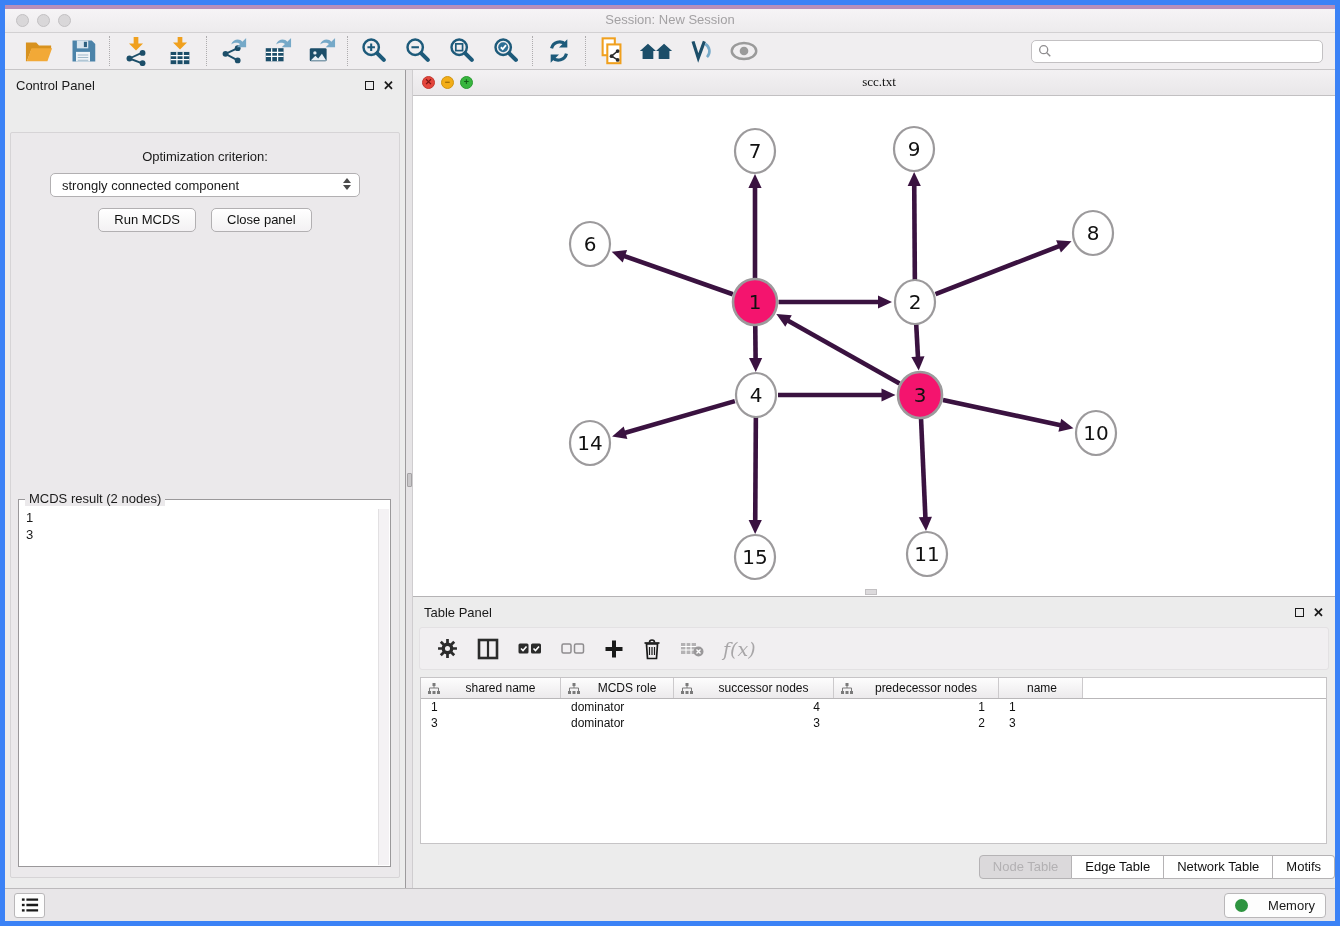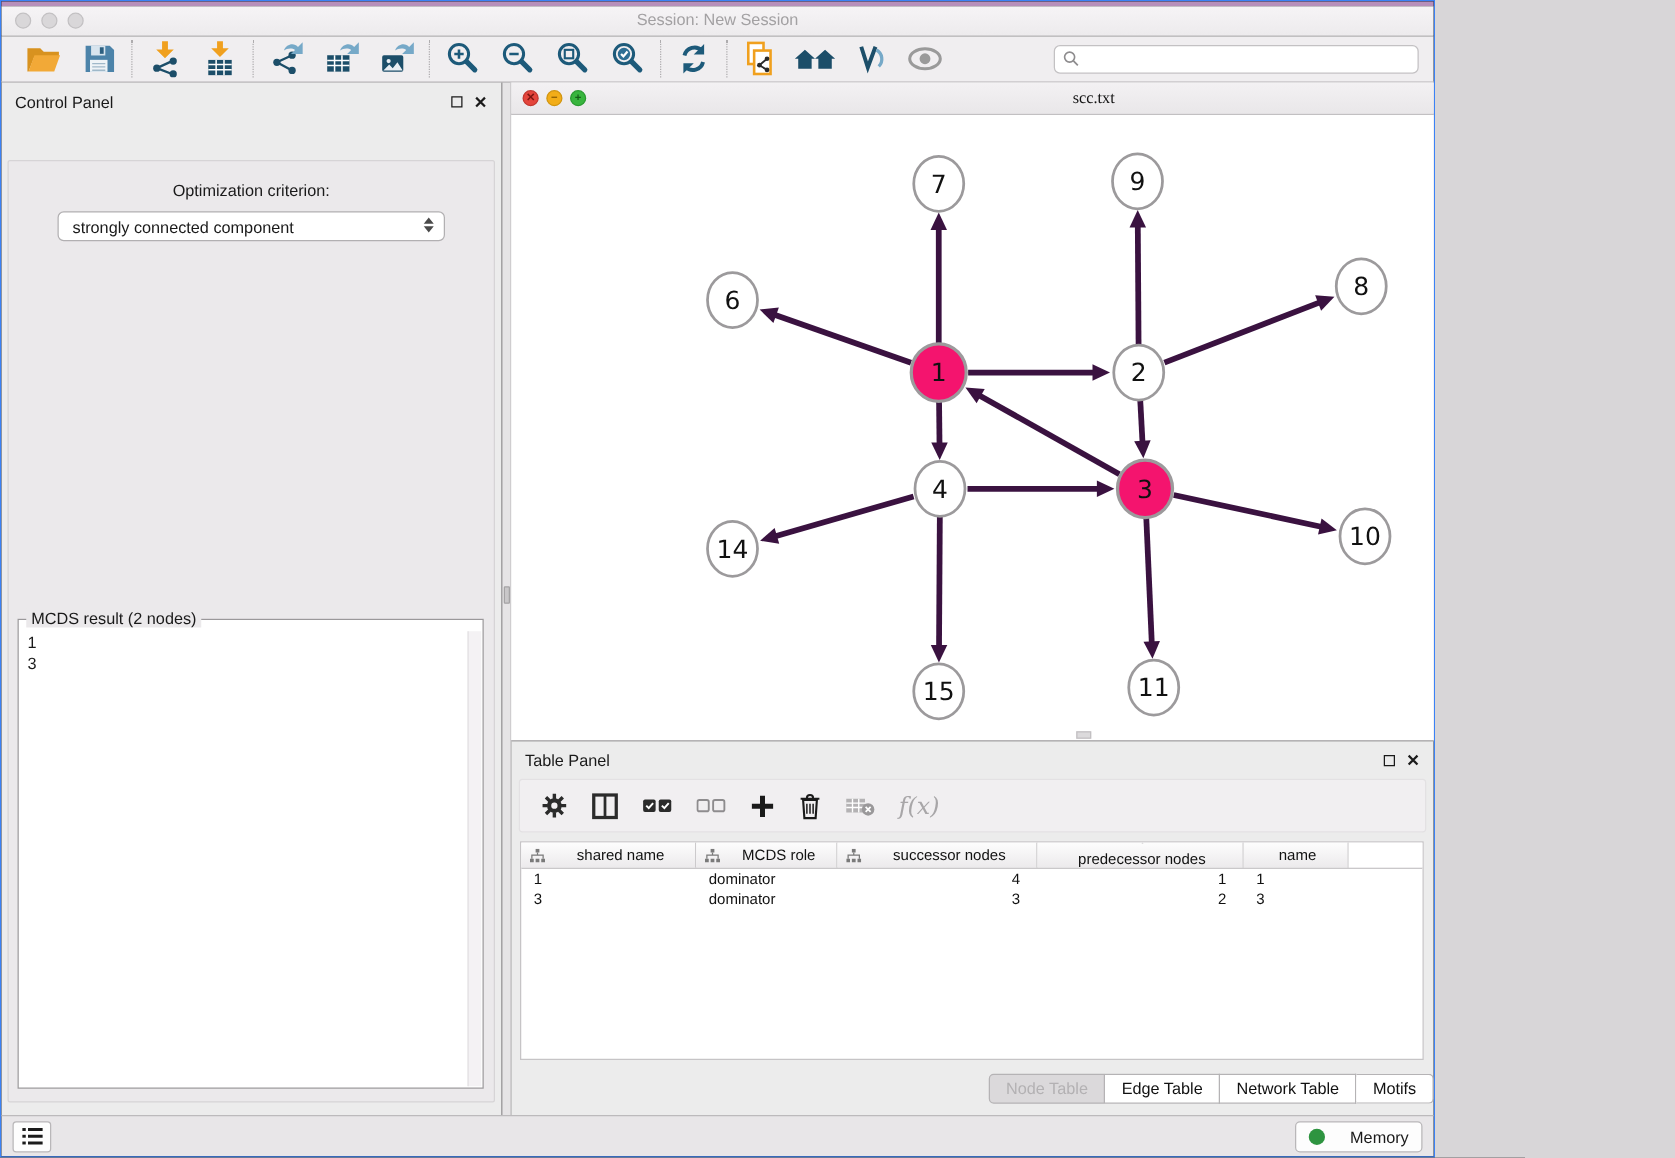--- a/index.html
+++ b/index.html
@@ -1,21 +1,21 @@
 <!DOCTYPE html>
 <html><head>
 <meta charset="utf-8">
 <style>
   * { margin:0; padding:0; box-sizing:border-box; }
   html,body { background:#d8d6d8; }
   #window {
-    position:relative; width:1148px; height:926px;
+    position:relative; width:1340px; height:926px;
     font-family:"Liberation Sans", sans-serif; font-size:13px; color:#1a1a1a;
-    background:#000000; overflow:hidden;
-    border:1px solid #3b82f6;
+    background:#14532d; overflow:hidden;
+    border:5px solid #3b82f6;
   }
   
   .accent-strip { height:4px; background:#b78fba; }
   .titlebar {
     position:relative; height:24px;
     background:linear-gradient(#f6f4f6,#edebed);
     border-bottom:1px solid #d2d0d2;
   }
   .tl-dots { position:absolute; left:11px; top:5px; display:flex; gap:8px; }
   .tl-dot { width:13px; height:13px; border-radius:50%; background:#d9d7d9; border:1px solid #c3c1c3; }
@@ -329,20 +329,24 @@
       </span>
     </div>
     <div class="cp-body">
       <div class="opt-label">Optimization criterion:</div>
       <div class="criterion-select">
         <span>strongly connected component</span>
         <span class="stepper">
             <i class="up"></i>
             <i class="dn"></i>
           </span>
+      </div>
+      <div class="btn-row">
+        <button class="mac-btn">Run MCDS</button>
+        <button class="mac-btn">Close panel</button>
       </div>
       <div class="result-box">
         <span class="result-legend">MCDS result (2 nodes)</span>
         <div class="result-inner" id="result-lines">
             <div class="result-line">1</div>
             <div class="result-line">3</div>
           </div>
         <div class="result-scroll"></div>
       </div>
     </div>
@@ -527,21 +531,21 @@
           <div class="th-cell" style="width: 160px;">
             <svg width="12" height="11" viewBox="0 0 12 11">
               <path d="M6 3v2M1.5 8V5h9v3" stroke="#7a7a7a" fill="none"></path>
               <rect x="4.5" y="0" width="3" height="3" fill="#7a7a7a"></rect>
               <rect x="0" y="8" width="3" height="3" fill="#7a7a7a"></rect>
               <rect x="4.5" y="8" width="3" height="3" fill="#7a7a7a"></rect>
               <rect x="9" y="8" width="3" height="3" fill="#7a7a7a"></rect>
             </svg>
             <span class="th-label">successor nodes</span>
           </div>
-          <div class="th-cell" style="width: 165px; flex-direction: column;">
+          <div class="th-cell" style="width: 165px;">
             <svg width="12" height="11" viewBox="0 0 12 11">
               <path d="M6 3v2M1.5 8V5h9v3" stroke="#7a7a7a" fill="none"></path>
               <rect x="4.5" y="0" width="3" height="3" fill="#7a7a7a"></rect>
               <rect x="0" y="8" width="3" height="3" fill="#7a7a7a"></rect>
               <rect x="4.5" y="8" width="3" height="3" fill="#7a7a7a"></rect>
               <rect x="9" y="8" width="3" height="3" fill="#7a7a7a"></rect>
             </svg>
             <span class="th-label">predecessor nodes</span>
           </div>
           <div class="th-cell" style="width: 84px;">

